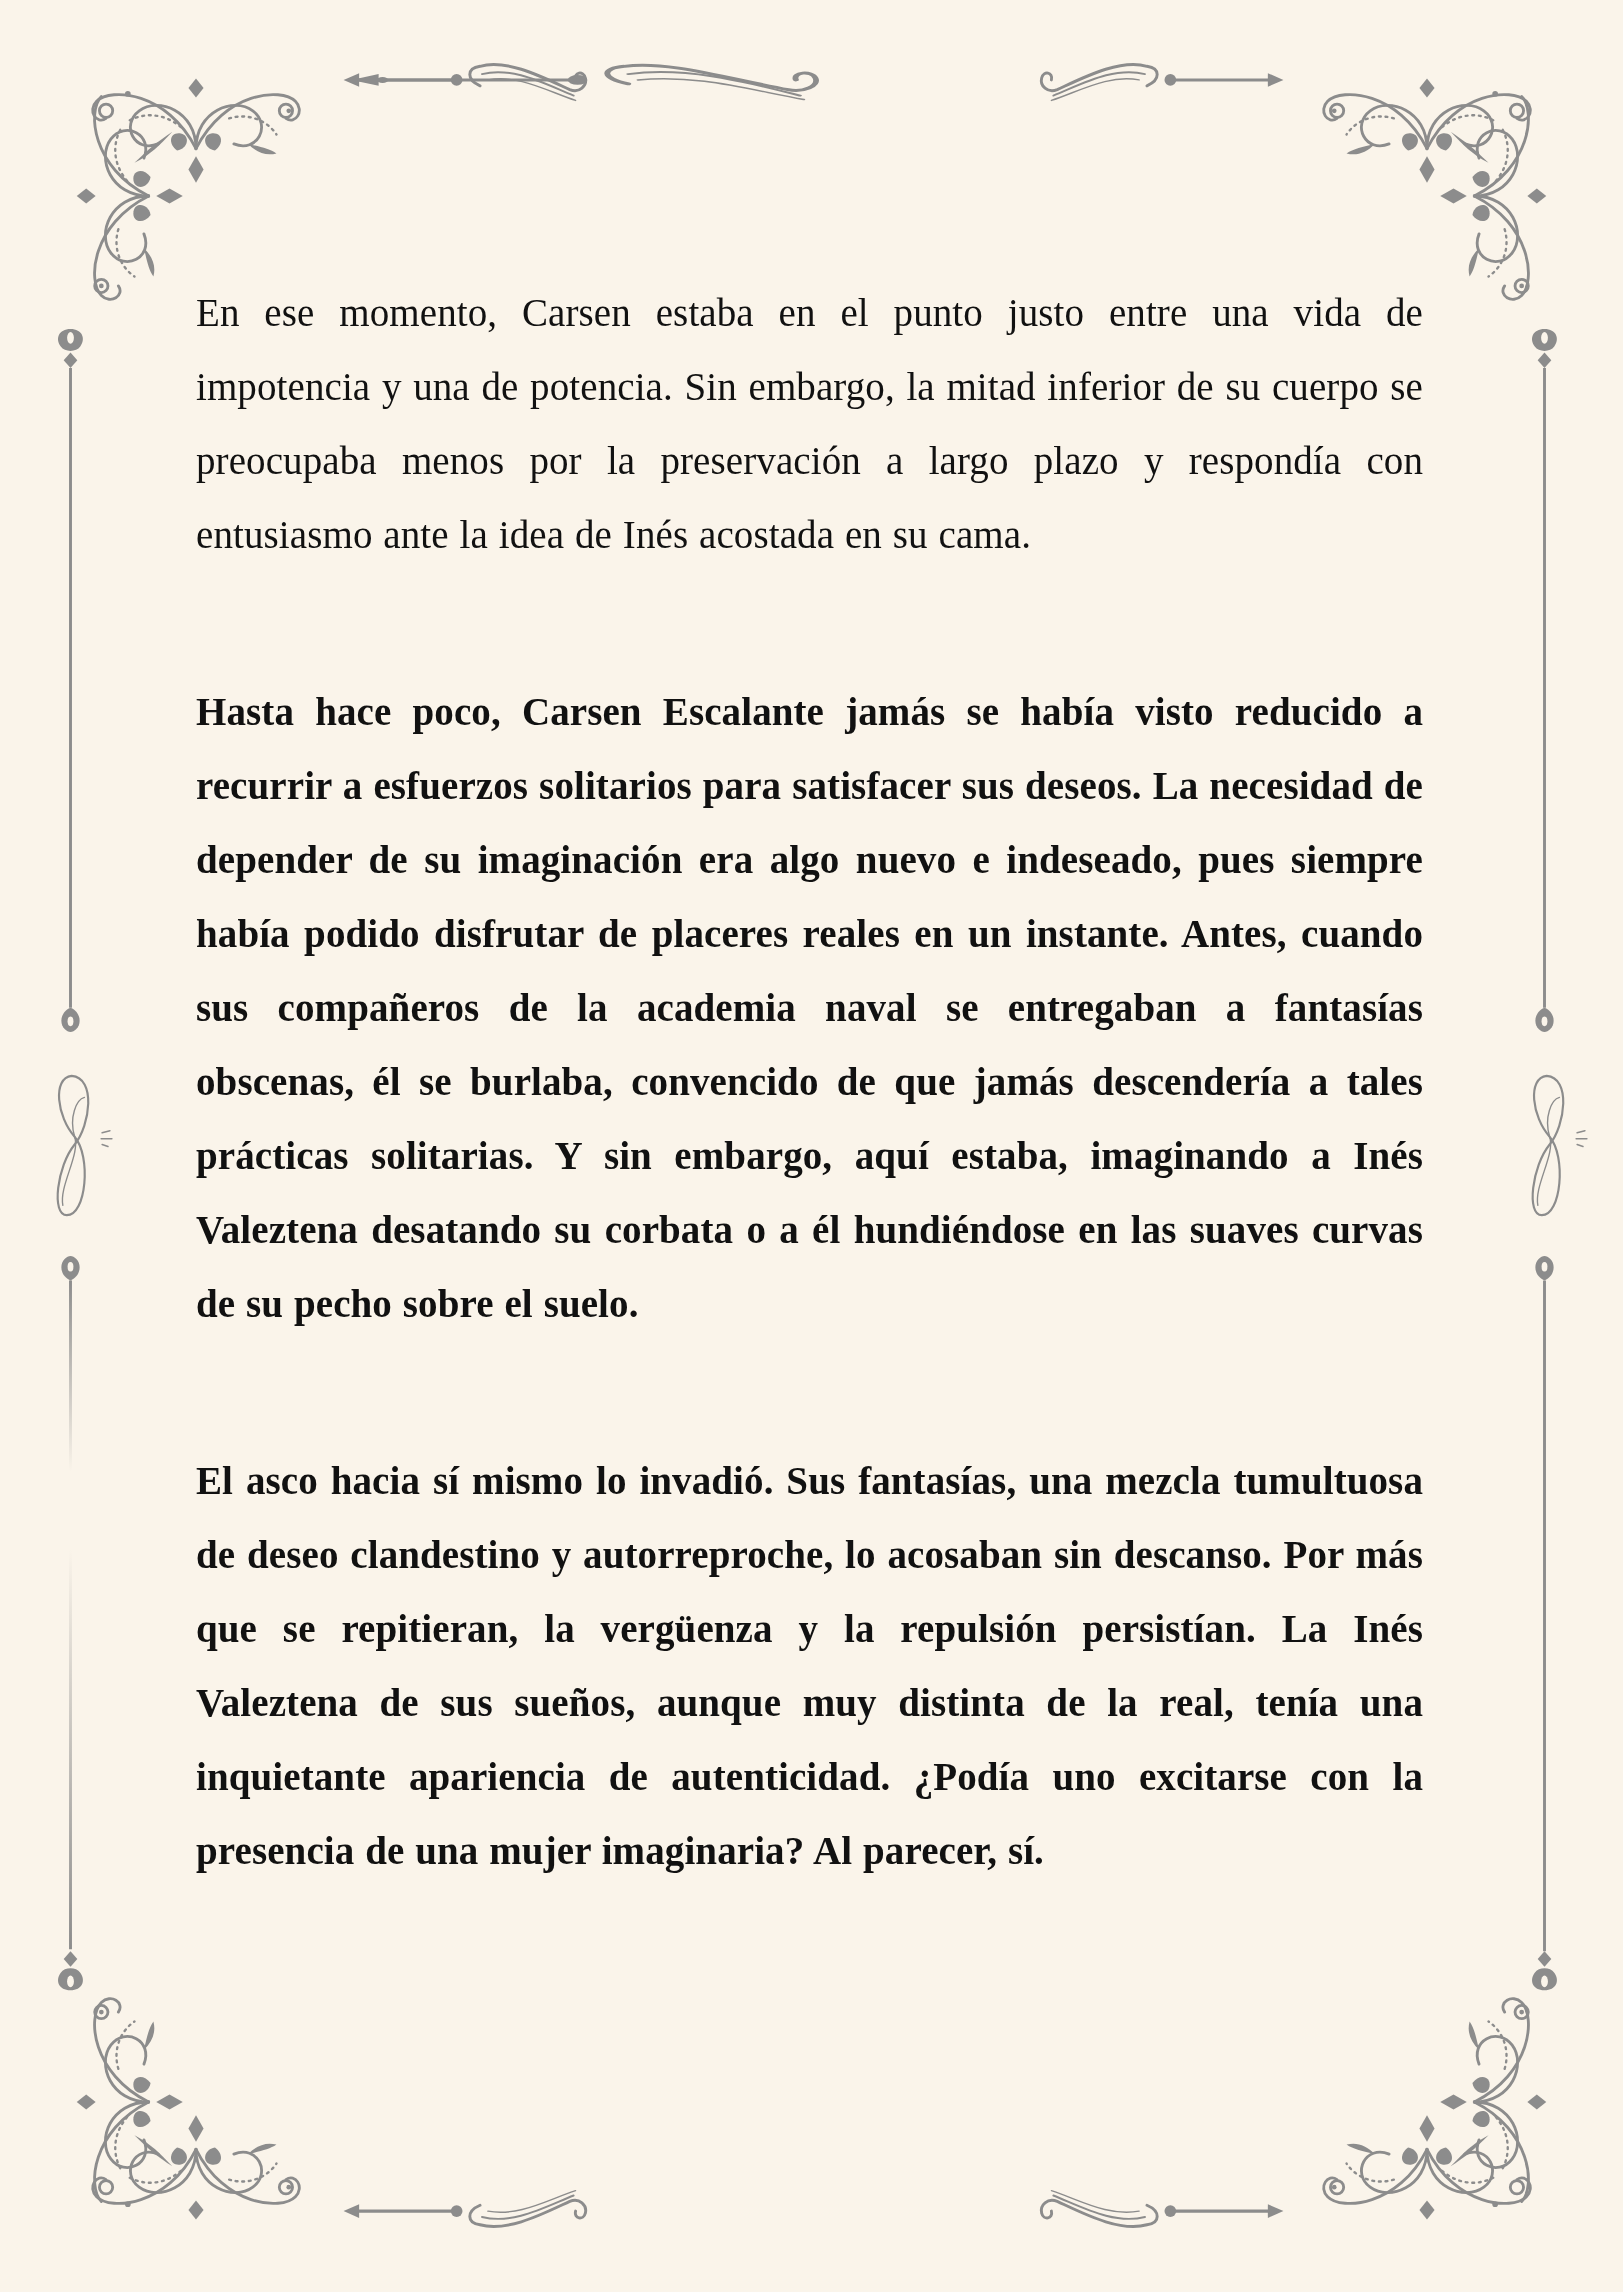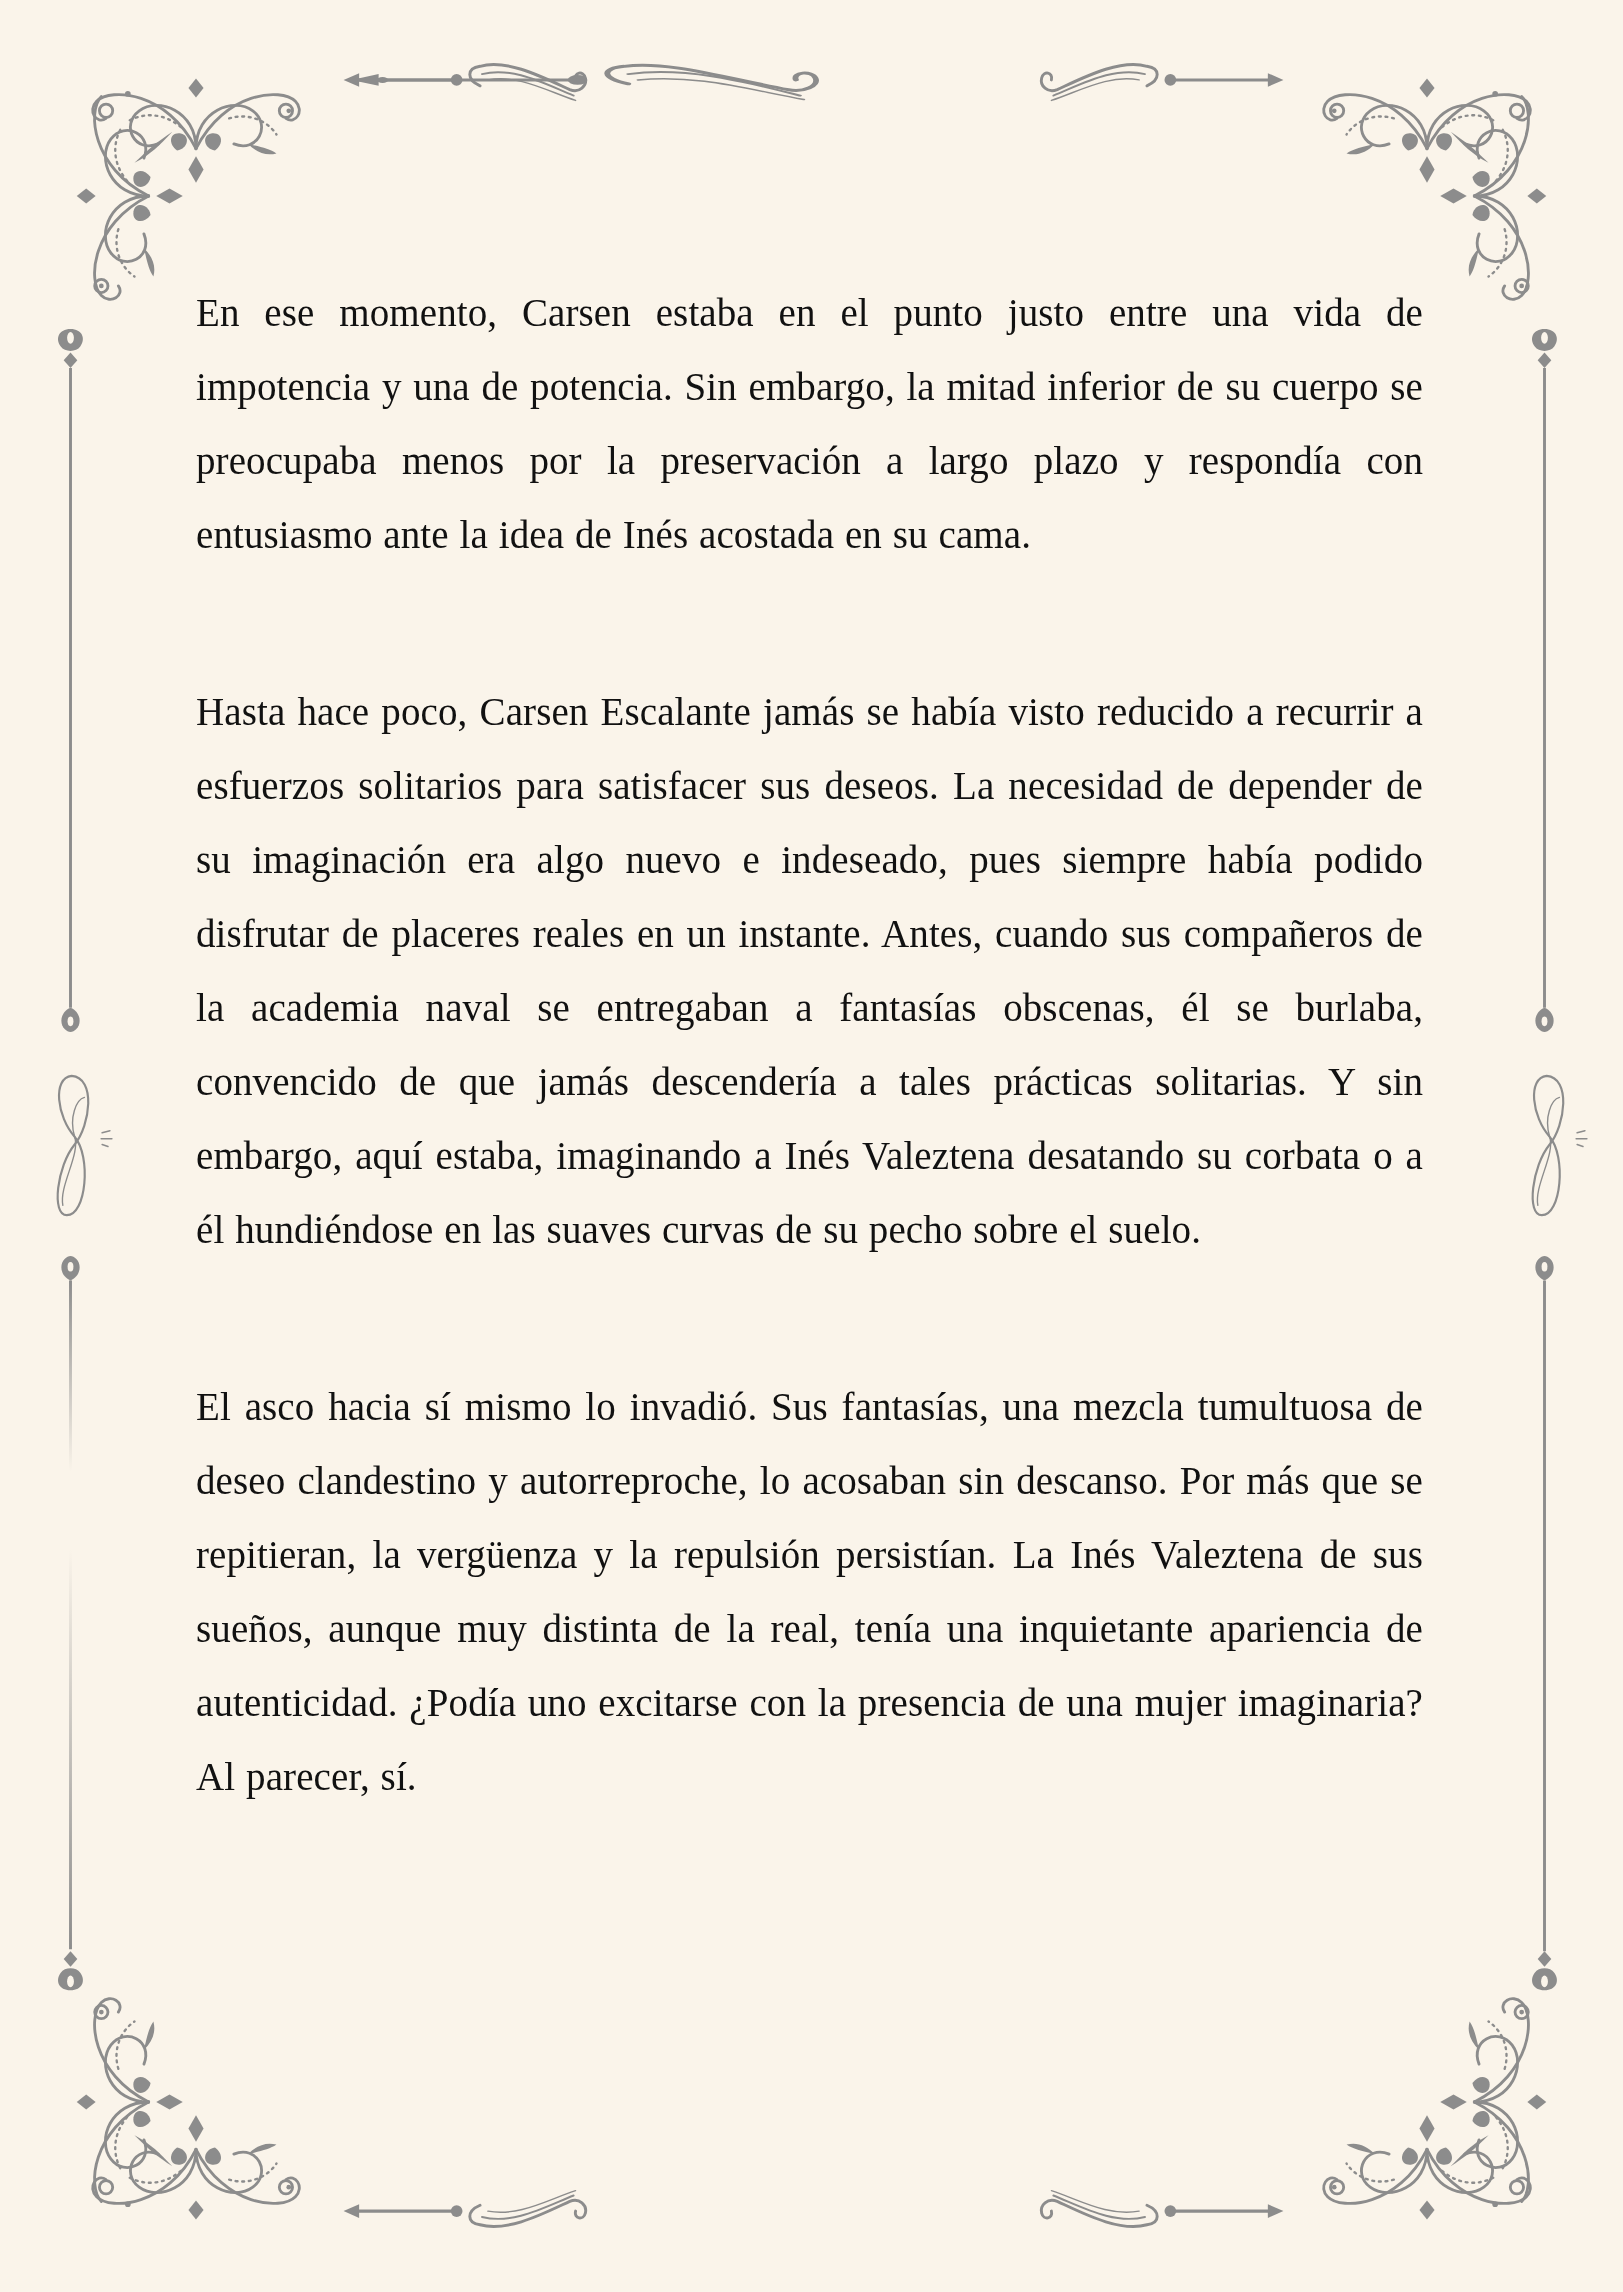--- a/index.html
+++ b/index.html
@@ -37,20 +37,21 @@
     font-size: 39px;
     line-height: 74px;
     color: #111;
     text-align: justify;
     text-align-last: left;
     letter-spacing: 0.1px;
     word-spacing: 1px;
   }
   .paragraph + .paragraph {
     margin-top: 103px;
+    font-weight: bold;
   }
 </style>
 </head>
 <body>
 
 <div class="page">
 
   <svg width="0" height="0" style="position:absolute">
     <defs>
       <g id="corner" fill="none" stroke="currentColor" stroke-width="3" stroke-linecap="round">

